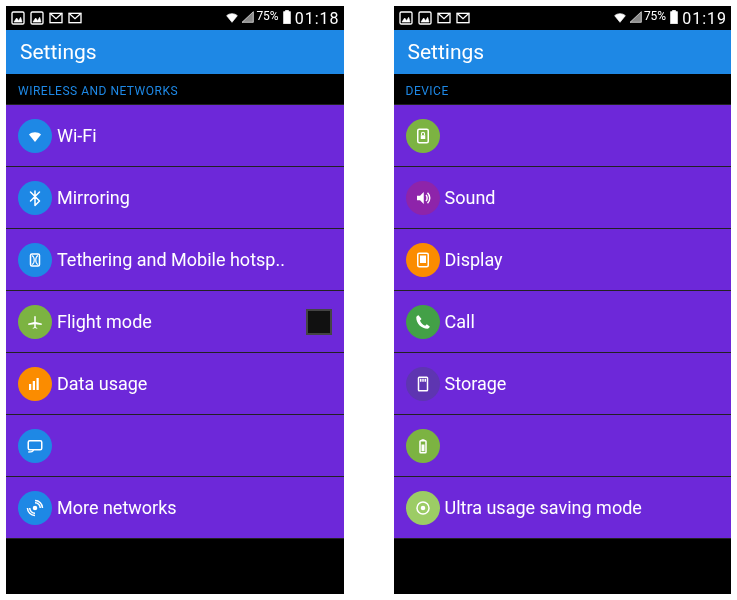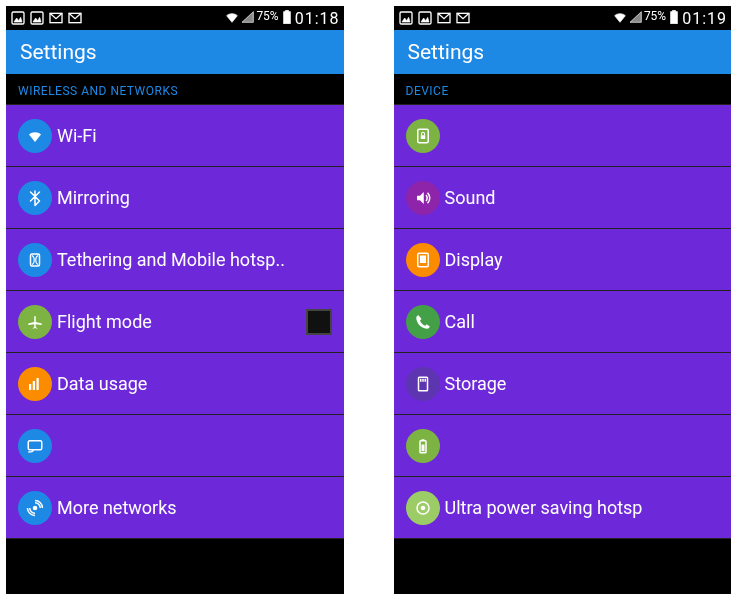--- a/index.html
+++ b/index.html
@@ -358,16 +358,16 @@
             <use href="#battery-icon"></use>
           </svg>
         </div>
       </div>
       <div class="list-item">
         <div class="icon-bubble c-lime">
           <svg class="ic">
             <use href="#power-saving-icon"></use>
           </svg>
         </div>
-        <span class="list-label">Ultra power saving hotsp</span>
+        <span class="list-label">Ultra usage saving mode</span>
       </div>
     </div>
 </div>
 
 </body></html>

